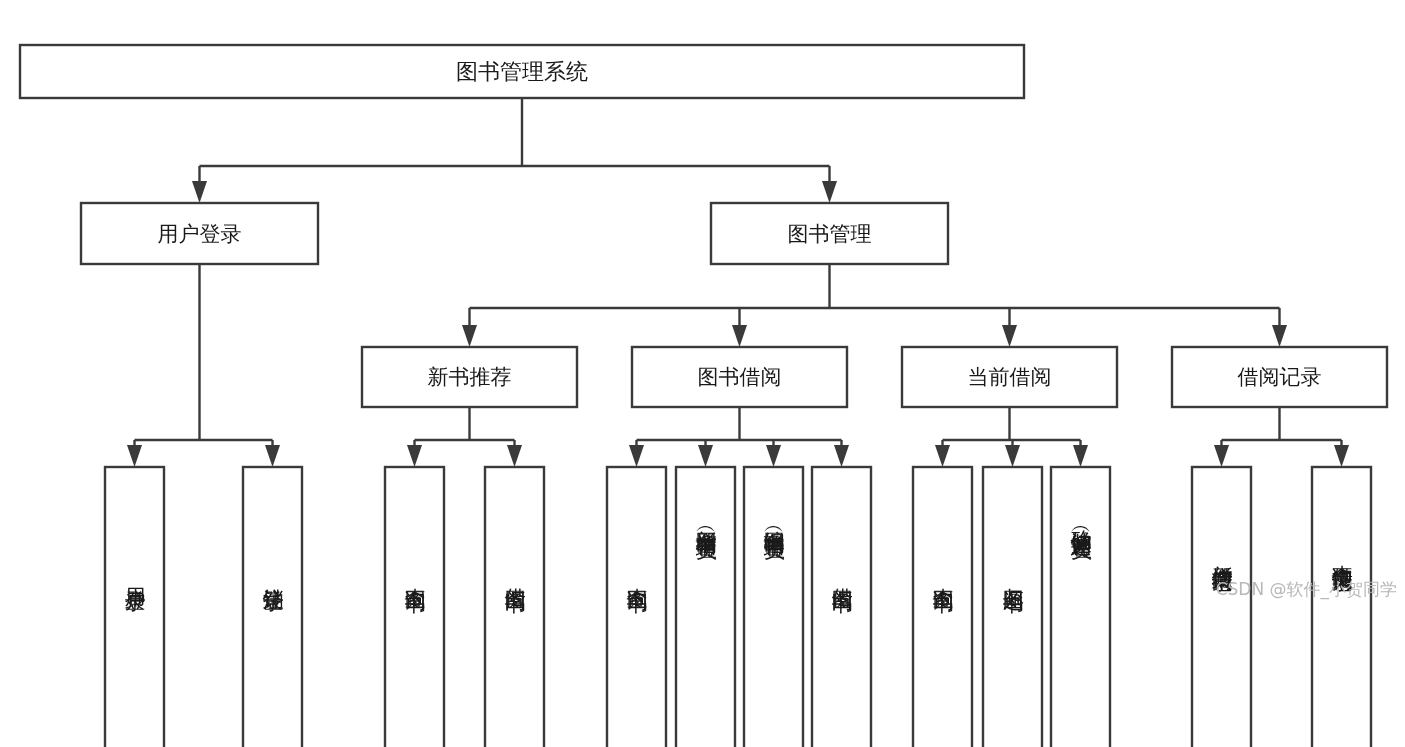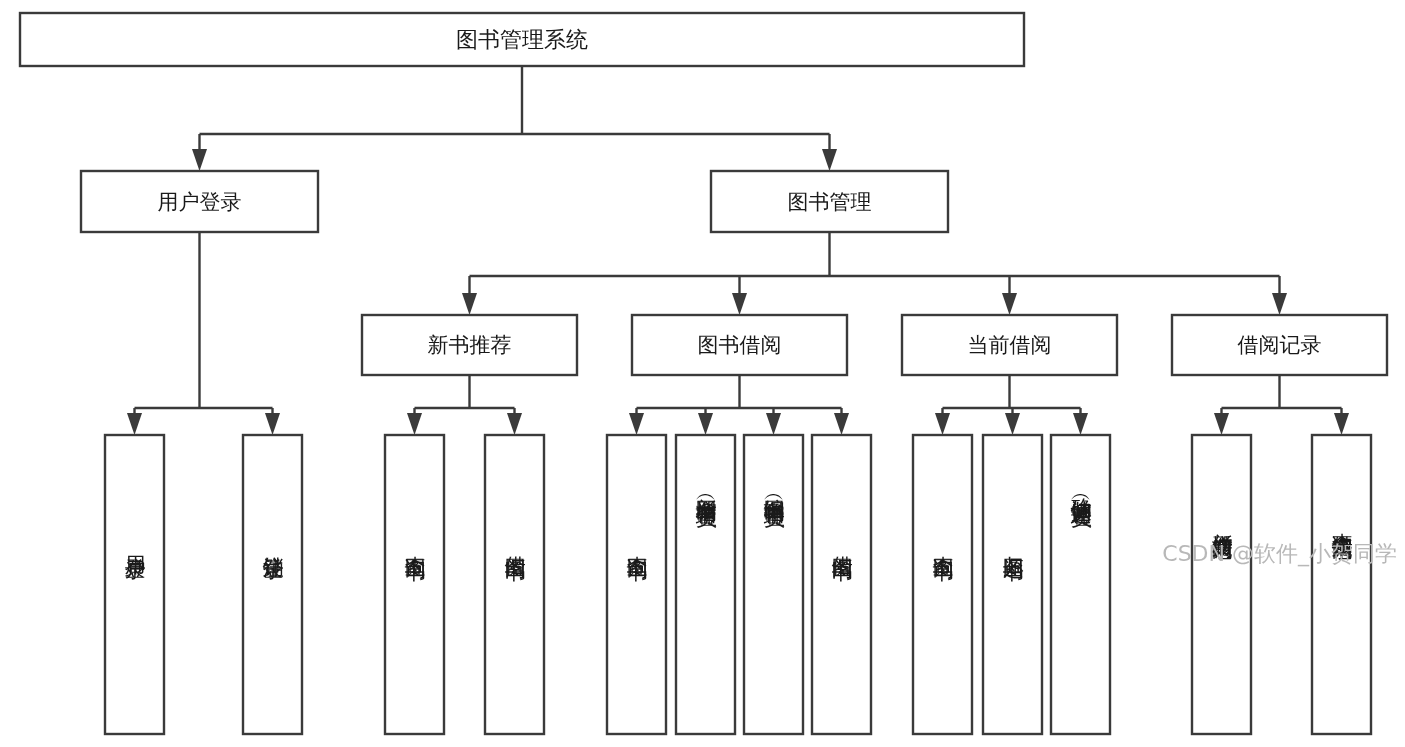--- a/index.html
+++ b/index.html
@@ -11,20 +11,21 @@
     width: 1405px;
     height: 747px;
     font-family: "DejaVu Sans", "Liberation Sans", sans-serif;
     overflow: hidden;
   }
   #diagram-root {
     position: relative;
     width: 1405px;
     height: 575px;
     background: #ffffff;
+    margin-top: 32px;
   }
   svg.diagram-canvas {
     position: absolute;
     top: 0;
     left: 0;
     width: 1405px;
     height: 747px;
     display: block;
   }
   .node-box {
@@ -67,21 +68,21 @@
   }
   .arrow-head {
     fill: #3a3a3a;
     stroke: none;
   }
   .watermark {
     position: absolute;
     right: 8px;
     bottom: 6px;
     font-family: "DejaVu Sans", "Liberation Sans", sans-serif;
-    font-size: 22px;
+    font-size: 17px;
     color: #b8b8b8;
     white-space: nowrap;
     pointer-events: none;
   }
 </style>
 </head>
 <body>
 
 <div id="diagram-root">
   <svg class="diagram-canvas" viewBox="0 0 1405 747">

